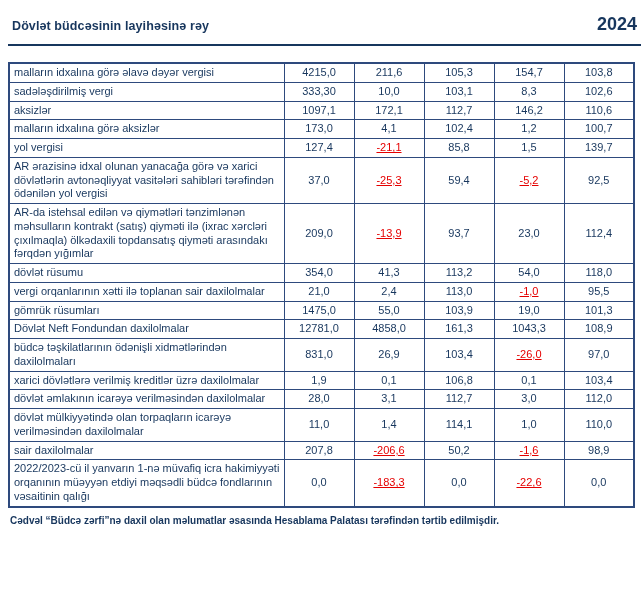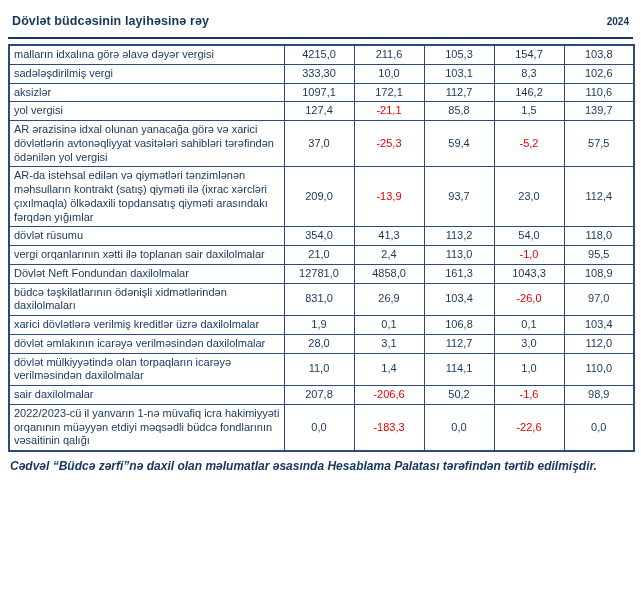--- a/index.html
+++ b/index.html
@@ -1,49 +1,48 @@
 <!DOCTYPE html>
 <html><head>
 <meta charset="utf-8">
 <style>
   html,body{margin:0;padding:0;background:#ffffff;}
   body{
     width:641px;height:589px;overflow:hidden;
     font-family:"Liberation Sans",sans-serif;
     color:#17365d;position:relative;box-sizing:border-box;
   }
-  .page{padding:6px 8px 0 8px;}
+  .page{padding:6px 0 0 8px;}
   .doc-header{
     display:flex;justify-content:space-between;align-items:baseline;
     padding:8px 4px 9px 4px;
     border-bottom:2px solid #17365d;
   }
   .doc-title{font-weight:bold;font-size:12.5px;letter-spacing:.1px;}
-  .doc-year{font-weight:bold;font-size:10px;}
+  .doc-year{font-weight:bold;font-size:18px;}
   table.budget{
     border-collapse:collapse;
     width:625px;
-    margin-top:5px;
+    margin-top:16px;
     table-layout:fixed;
     border:2px solid #2e4a7d;
   }
   table.budget td{
     border:1px solid #2e4a7d;
     font-size:11px;
     line-height:1.25;
     padding:2px 4px;
     vertical-align:middle;
     color:#17365d;
   }
   td.label{text-align:left;padding-left:5px;}
   td.num{text-align:center;}
-  td.num.neg{color:#e50000;}
+  td.num.neg{color:#e50000;text-decoration:underline;}
   .doc-footer{
-    font-size:12px;
-    font-style:italic;
+    font-size:10px;
     font-weight:bold;
     padding:7px 2px 0 2px;
     color:#17365d;
   }
 </style>
 </head>
 <body>
 
 <div class="page">
 
@@ -80,34 +79,42 @@
         </tr>
         <tr>
           <td class="label">aksizlər</td>
           <td class="num">1097,1</td>
           <td class="num">172,1</td>
           <td class="num">112,7</td>
           <td class="num">146,2</td>
           <td class="num">110,6</td>
         </tr>
         <tr>
+          <td class="label">malların idxalına görə aksizlər</td>
+          <td class="num">173,0</td>
+          <td class="num">4,1</td>
+          <td class="num">102,4</td>
+          <td class="num">1,2</td>
+          <td class="num">100,7</td>
+        </tr>
+        <tr>
           <td class="label">yol vergisi</td>
           <td class="num">127,4</td>
           <td class="num neg">-21,1</td>
           <td class="num">85,8</td>
           <td class="num">1,5</td>
           <td class="num">139,7</td>
         </tr>
         <tr>
           <td class="label">AR ərazisinə idxal olunan yanacağa görə və xarici dövlətlərin avtonəqliyyat vasitələri sahibləri tərəfindən ödənilən yol vergisi</td>
           <td class="num">37,0</td>
           <td class="num neg">-25,3</td>
           <td class="num">59,4</td>
           <td class="num neg">-5,2</td>
-          <td class="num">57,5</td>
+          <td class="num">92,5</td>
         </tr>
         <tr>
           <td class="label">AR-da istehsal edilən və qiymətləri tənzimlənən məhsulların kontrakt (satış) qiyməti ilə (ixrac xərcləri çıxılmaqla) ölkədaxili topdansatış qiyməti arasındakı fərqdən yığımlar</td>
           <td class="num">209,0</td>
           <td class="num neg">-13,9</td>
           <td class="num">93,7</td>
           <td class="num">23,0</td>
           <td class="num">112,4</td>
         </tr>
         <tr>
@@ -120,20 +127,28 @@
         </tr>
         <tr>
           <td class="label">vergi orqanlarının xətti ilə toplanan sair daxilolmalar</td>
           <td class="num">21,0</td>
           <td class="num">2,4</td>
           <td class="num">113,0</td>
           <td class="num neg">-1,0</td>
           <td class="num">95,5</td>
         </tr>
         <tr>
+          <td class="label">gömrük rüsumları</td>
+          <td class="num">1475,0</td>
+          <td class="num">55,0</td>
+          <td class="num">103,9</td>
+          <td class="num">19,0</td>
+          <td class="num">101,3</td>
+        </tr>
+        <tr>
           <td class="label">Dövlət Neft Fondundan daxilolmalar</td>
           <td class="num">12781,0</td>
           <td class="num">4858,0</td>
           <td class="num">161,3</td>
           <td class="num">1043,3</td>
           <td class="num">108,9</td>
         </tr>
         <tr>
           <td class="label">büdcə təşkilatlarının ödənişli xidmətlərindən daxilolmaları</td>
           <td class="num">831,0</td>

